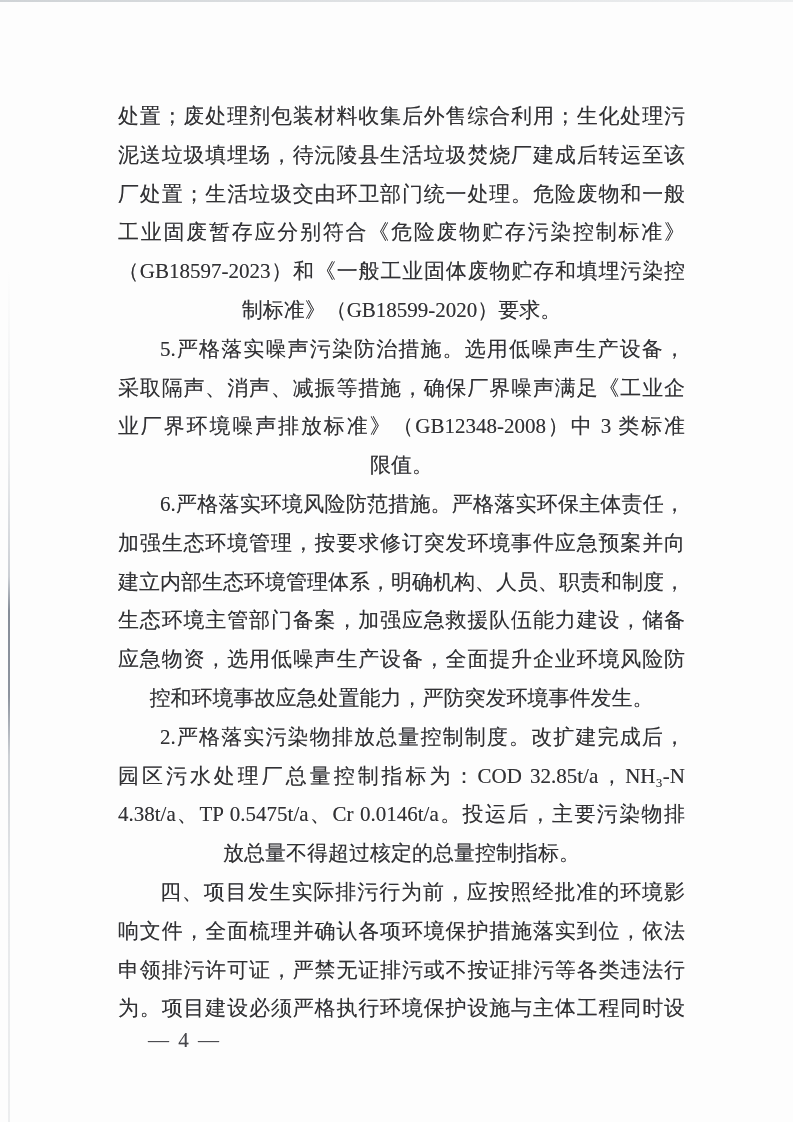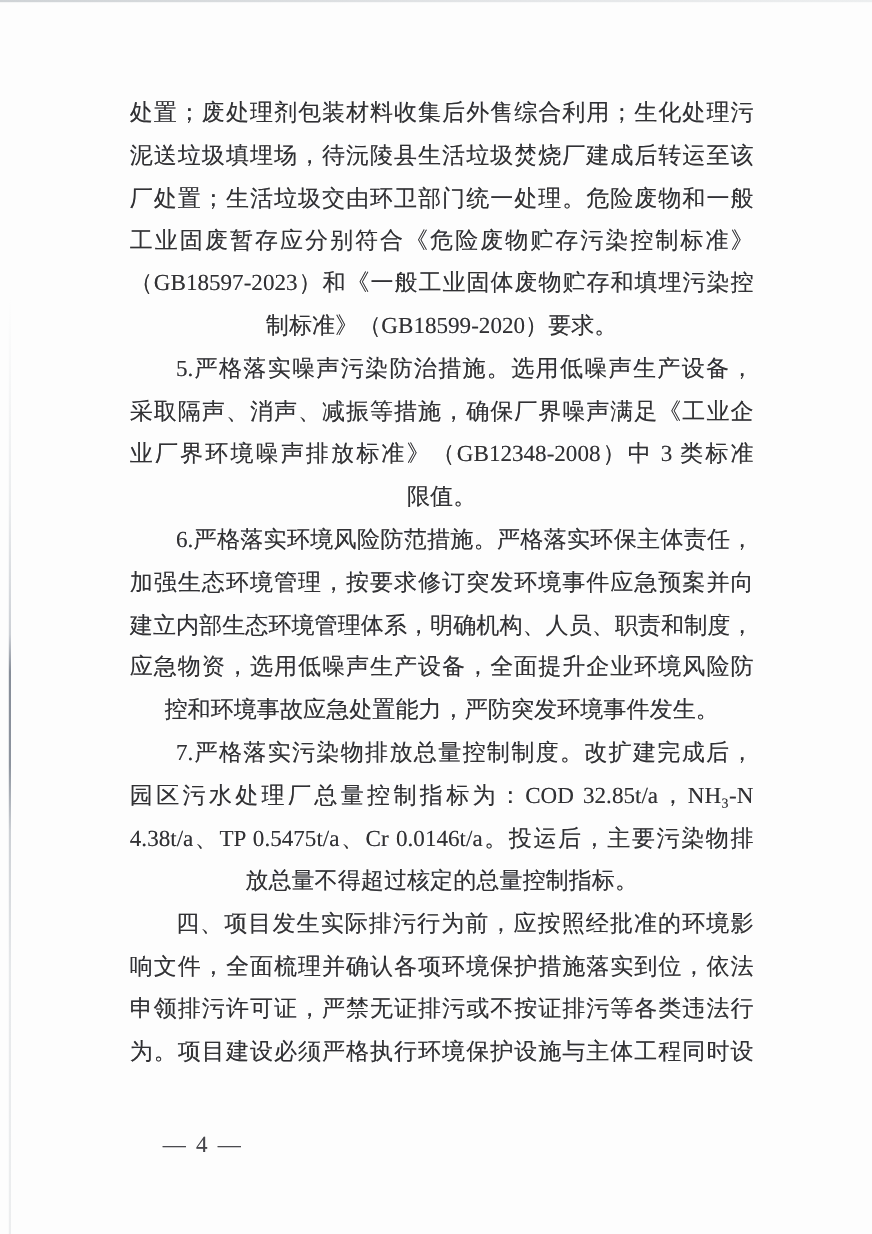--- a/index.html
+++ b/index.html
@@ -35,21 +35,21 @@
       rgba(125,135,150,0.38) 36%,
       rgba(88,98,114,0.72) 40%,
       rgba(88,98,114,0.68) 50%,
       rgba(125,135,148,0.38) 57%,
       rgba(150,160,170,0.22) 72%,
       rgba(160,168,175,0.18) 100%);
   }
   .text-block {
     position: absolute;
     left: 118px;
-    top: 83px;
+    top: 97px;
     width: 567px;
   }
   .line {
     height: 38.8px;
     line-height: 38.8px;
     font-size: 21px;
     color: #313134;
     letter-spacing: 0;
     text-align: center;
     overflow: hidden;
@@ -87,23 +87,24 @@
       <div class="line justify">工业固废暂存应分别符合《危险废物贮存污染控制标准》</div>
       <div class="line justify">（GB18597-2023）和《一般工业固体废物贮存和填埋污染控</div>
       <div class="line">制标准》（GB18599-2020）要求。</div>
       <div class="line indent justify">5.严格落实噪声污染防治措施。选用低噪声生产设备，</div>
       <div class="line justify">采取隔声、消声、减振等措施，确保厂界噪声满足《工业企</div>
       <div class="line justify">业厂界环境噪声排放标准》（GB12348-2008）中 3 类标准</div>
       <div class="line">限值。</div>
       <div class="line indent justify">6.严格落实环境风险防范措施。严格落实环保主体责任，</div>
       <div class="line justify">加强生态环境管理，按要求修订突发环境事件应急预案并向</div>
       <div class="line justify">建立内部生态环境管理体系，明确机构、人员、职责和制度，</div>
+      <div class="line justify">生态环境主管部门备案，加强应急救援队伍能力建设，储备</div>
       <div class="line justify">应急物资，选用低噪声生产设备，全面提升企业环境风险防</div>
       <div class="line">控和环境事故应急处置能力，严防突发环境事件发生。</div>
-      <div class="line indent justify">7.严格落实污染物排放总量控制制度。改扩建完成后，</div>
+      <div class="line indent justify">2.严格落实污染物排放总量控制制度。改扩建完成后，</div>
       <div class="line justify">园区污水处理厂总量控制指标为：COD 32.85t/a，NH₃-N</div>
       <div class="line justify">4.38t/a、TP 0.5475t/a、Cr 0.0146t/a。投运后，主要污染物排</div>
       <div class="line">放总量不得超过核定的总量控制指标。</div>
       <div class="line indent justify">四、项目发生实际排污行为前，应按照经批准的环境影</div>
       <div class="line justify">响文件，全面梳理并确认各项环境保护措施落实到位，依法</div>
       <div class="line justify">申领排污许可证，严禁无证排污或不按证排污等各类违法行</div>
       <div class="line justify">为。项目建设必须严格执行环境保护设施与主体工程同时设</div>
     </main>
 
   <footer class="page-footer">

